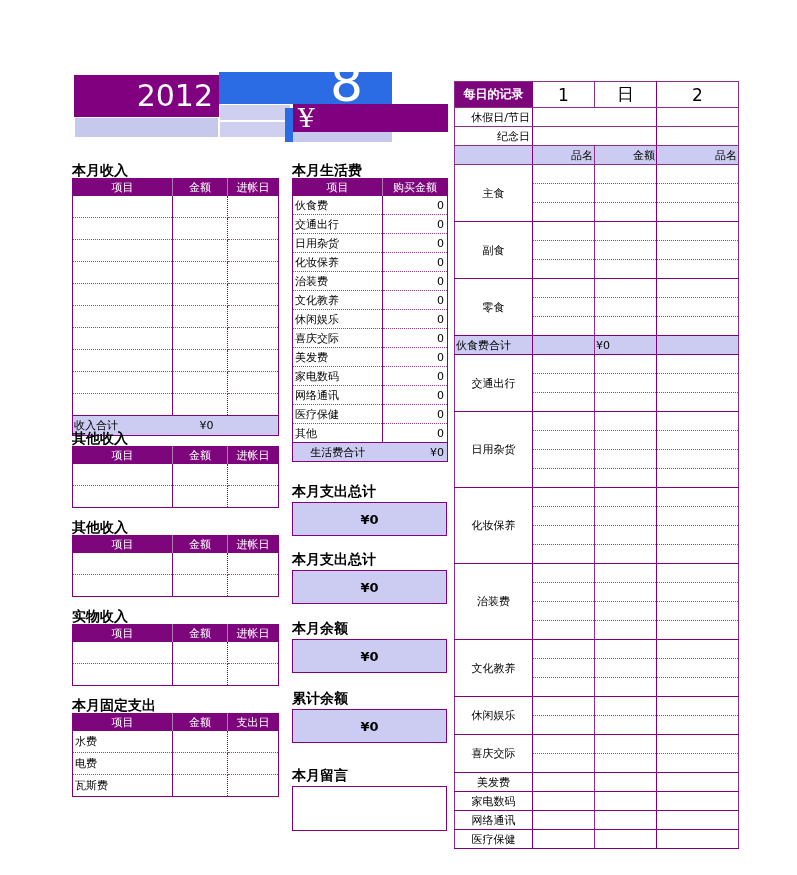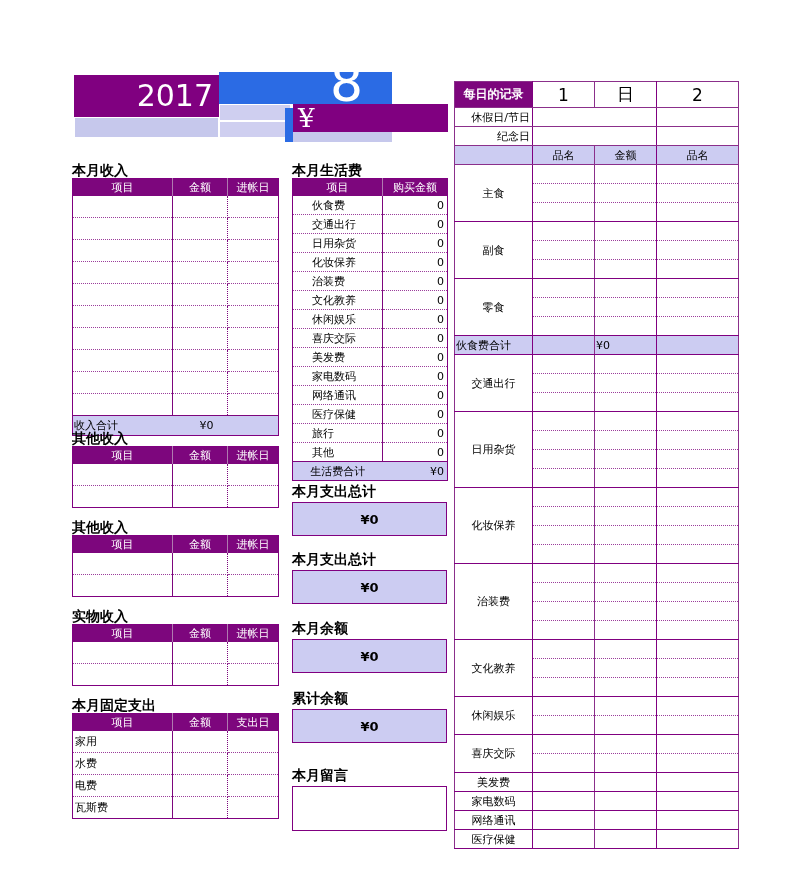--- a/index.html
+++ b/index.html
@@ -60,21 +60,21 @@
   .mt tr.total td.tv{text-align:right;padding-right:14px;}
 
   
   .le{border:1.5px solid #800080;border-collapse:collapse;table-layout:fixed;}
   .le th{
     background:#7D067D;color:#fff;font-weight:normal;font-size:11px;height:15px;
     text-align:center;border-right:1px solid #B07AB0;
   }
   .le th:last-child{border-right:none;}
   .le td{height:16px;background:#fff;border-bottom:1px dotted #9B3D9B;}
-  .le td.n{padding-left:19px;border-right:1px solid #7D067D;}
+  .le td.n{padding-left:2px;border-right:1px solid #7D067D;}
   .le td.v{text-align:right;padding-right:3px;}
   .le tr.total td{
     background:#CCCCF2;border-top:1.5px solid #7D067D;border-bottom:none;
     text-align:center;height:16px;
   }
   .le tr.total td.v{text-align:right;padding-right:3px;}
 
   
   .sumbox{
     border:1.5px solid #800080;background:#CCCCF2;
@@ -89,37 +89,37 @@
   .dr .hdr-label{
     background:#7D067D;color:#ffffff;text-align:center;font-weight:bold;
     font-size:12px;height:22px;
   }
   .dr .hdr-num{
     background:#ffffff;text-align:center;font-size:17px;height:22px;
     font-family:"DejaVu Sans","Liberation Sans",sans-serif;
   }
   .dr .rowlabel{text-align:center;font-size:11px;background:#ffffff;}
   .dr .rowlabel-right{text-align:right;padding-right:2px;background:#ffffff;}
-  .dr .subhdr{background:#CCCCF2;text-align:center;font-size:11px;height:16px;}
+  .dr .subhdr{background:#CCCCF2;text-align:right;font-size:11px;height:16px;}
   .dr .subhdr-empty{background:#CCCCF2;}
   .dr .totrow{background:#CCCCF2;font-size:11px;height:16px;}
   .dr .dashv{border-right:1px dotted #8B2F8B;}
   .dr .solidtop{border-top:1.5px solid #800080;}
   .dr .solidbot{border-bottom:1.5px solid #800080;}
   .dr .solidr{border-right:1.5px solid #800080;}
 </style>
 </head>
 <body>
 
 <div class="sheet">
 
   <div class="abs banner-blue" style="left:219px;top:72px;width:173px;height:32px;"></div>
   <div class="abs monthGlyph" style="left:330px;top:60px;width:60px;height:46px;">8</div>
   <div class="abs banner-purple" style="left:74px;top:75px;width:145px;height:42px;"></div>
-  <div class="abs yearTxt" style="left:74px;top:81px;width:145px;height:32px;">2017</div>
+  <div class="abs yearTxt" style="left:74px;top:81px;width:145px;height:32px;">2012</div>
   <div class="abs banner-lav" style="left:219px;top:104px;width:72px;height:17px;border:1px solid #ffffff;"></div>
   <div class="abs banner-lav" style="left:219px;top:121px;width:72px;height:17px;border:1px solid #ffffff;"></div>
   <div class="abs banner-blue" style="left:285px;top:108px;width:8px;height:34px;"></div>
   <div class="abs banner-lav2" style="left:74px;top:117px;width:145px;height:21px;border:1px solid #ffffff;"></div>
   <div class="abs banner-lav2" style="left:293px;top:104px;width:99px;height:38px;"></div>
   <div class="abs banner-purple" style="left:293px;top:104px;width:155px;height:28px;"></div>
   <div class="abs yenGlyph" style="left:293px;top:105px;width:155px;height:26px;">¥</div>
 
   <div class="abs sect-title" style="left:72px;top:162px;">本月收入</div>
   <table class="mt abs" id="tbl-income" style="left:72px;top:178px;width:206px;">
@@ -289,25 +289,20 @@
       </colgroup>
     <thead>
         <tr>
       <th>项目</th>
       <th>金额</th>
       <th>支出日</th>
     </tr>
       </thead>
     <tbody>
         <tr>
-          <td class="c1">家用</td>
-          <td class="c2"></td>
-          <td class="c3"></td>
-        </tr>
-        <tr>
           <td class="c1">水费</td>
           <td class="c2"></td>
           <td class="c3"></td>
         </tr>
         <tr>
           <td class="c1">电费</td>
           <td class="c2"></td>
           <td class="c3"></td>
         </tr>
         <tr>
@@ -370,24 +365,20 @@
         <tr>
           <td class="n">家电数码</td>
           <td class="v">0</td>
         </tr>
         <tr>
           <td class="n">网络通讯</td>
           <td class="v">0</td>
         </tr>
         <tr>
           <td class="n">医疗保健</td>
-          <td class="v">0</td>
-        </tr>
-        <tr>
-          <td class="n">旅行</td>
           <td class="v">0</td>
         </tr>
         <tr>
           <td class="n">其他</td>
           <td class="v">0</td>
         </tr>
       </tbody>
     <tfoot>
         <tr class="total">
       <td>生活费合计</td>

